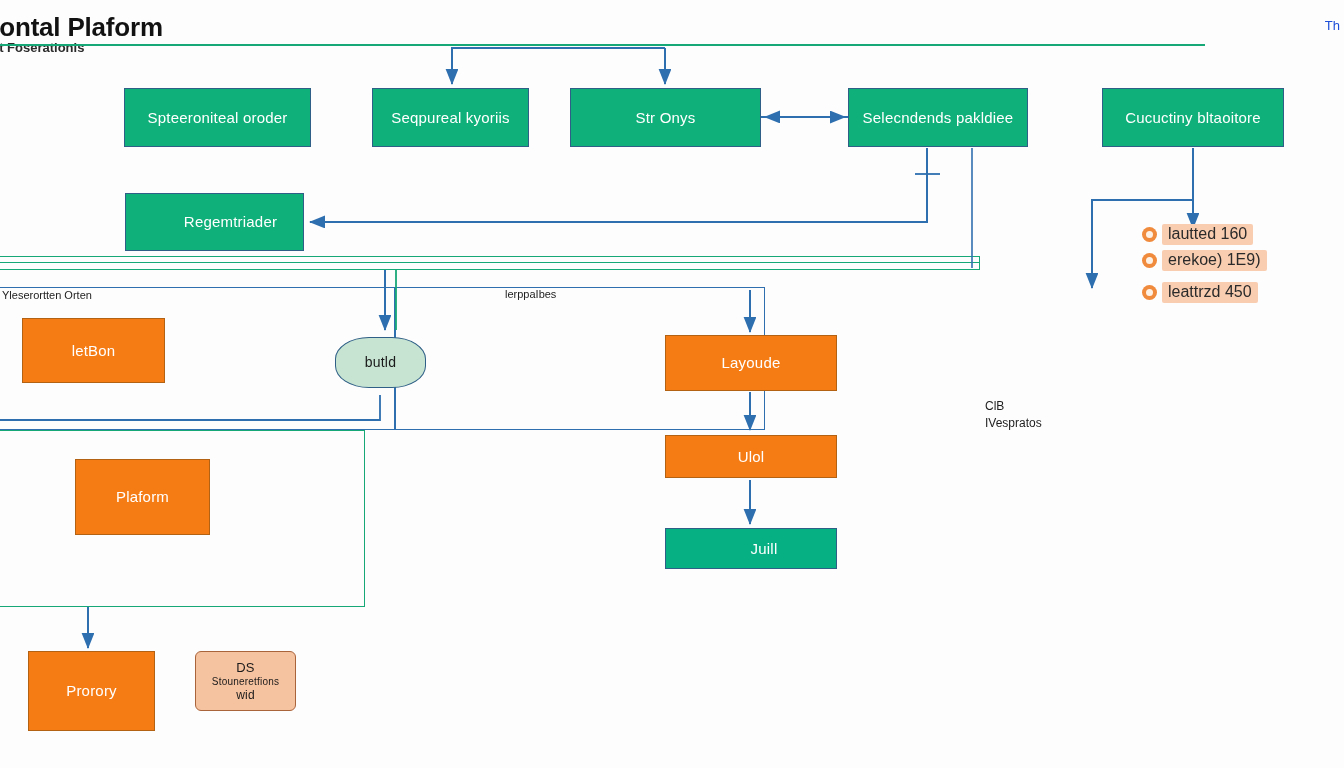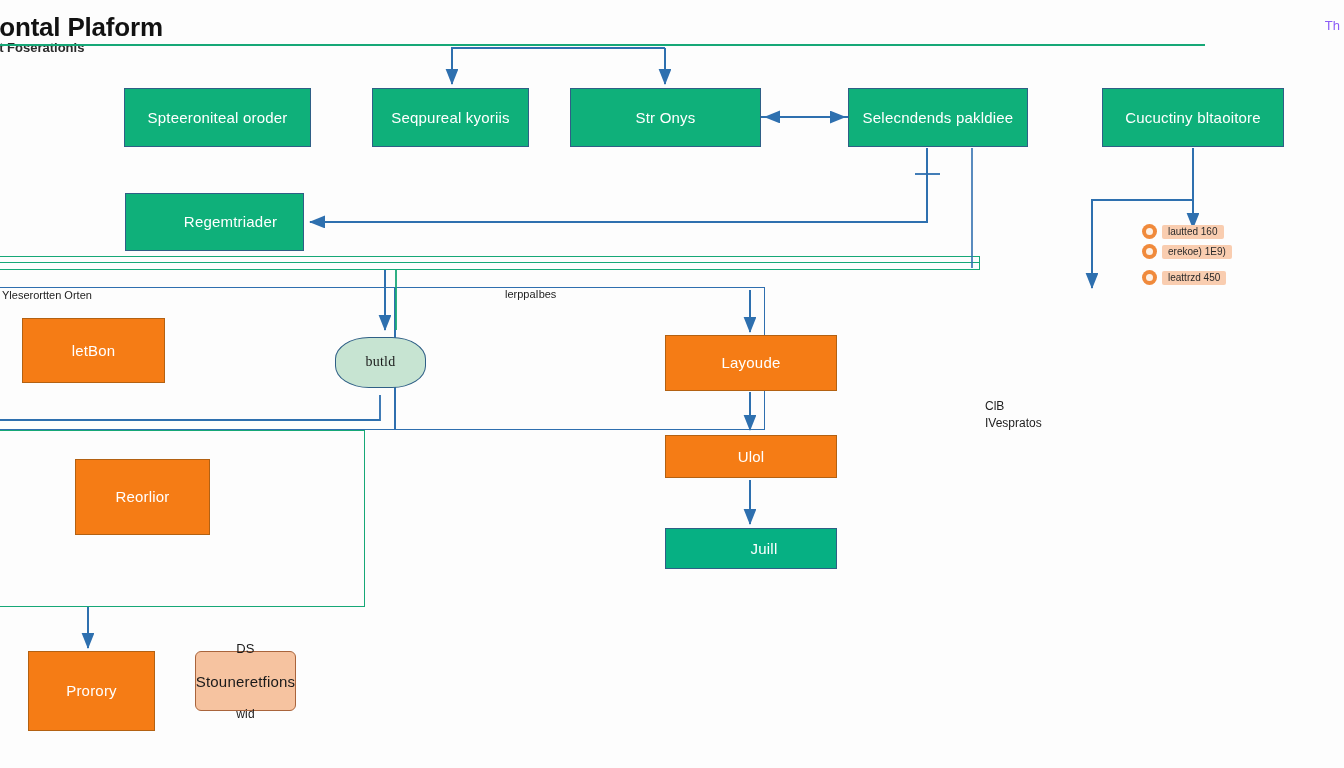--- a/index.html
+++ b/index.html
@@ -45,21 +45,21 @@
     font-weight: bold;
     color: #2b2b2b;
     white-space: nowrap;
     filter: blur(0.5px);
   }
   .corner-note {
     position: absolute;
     right: 4px;
     top: 18px;
     font-size: 13px;
-    color: #8b5cf6;
+    color: #1d4ed8;
     white-space: nowrap;
     filter: blur(0.4px);
   }
   .title-rule {
     position: absolute;
     left: -10px;
     top: 44px;
     width: 1215px;
     height: 2px;
     background: #16a877;
@@ -91,35 +91,33 @@
     background: #06b083;
     border: 1.5px solid #2f5f86;
   }
   .node.hexlite {
     background: #c7e4d2;
     border: 1.5px solid #2f5f86;
     color: #1a1a1a;
     border-radius: 34px / 22px;
     font-size: 14px;
     filter: blur(0.6px);
-    font-family: Liberation Serif, serif;
   }
   .node.doc {
     background: #f6c3a0;
     border: 1.5px solid #a9643c;
     color: #1a1a1a;
     font-size: 12px;
     border-radius: 6px;
     flex-direction: column;
     filter: blur(0.6px);
     padding: 4px 6px;
-    gap: 16px;
   }
   .node.doc .l1 { font-size: 13px; }
-  .node.doc .l2 { font-size: 15px; }
+  .node.doc .l2 { font-size: 10px; }
   .node.doc .l3 { font-size: 12px; }
 
   
   .group {
     position: absolute;
     box-sizing: border-box;
     background: transparent;
   }
   .group.green-outline { border: 1.8px solid #16a877; }
   .group.blue-outline  { border: 1.5px solid #2f6faf; }
@@ -154,21 +152,21 @@
     content: "";
     position: absolute;
     left: 4px; top: 4px;
     width: 7px; height: 7px;
     border-radius: 50%;
     background: #fdf1e6;
   }
   .legend-text {
     background: #f9cdb0;
     color: #2a2a2a;
-    font-size: 10px;
+    font-size: 16px;
     padding: 1px 6px 2px 6px;
     border-radius: 2px;
     white-space: nowrap;
   }
 
   
   .side-note {
     position: absolute;
     font-size: 12px;
     color: #1e1e1e;
@@ -254,21 +252,21 @@
   <div class="node green" style="left:570px; top:88px; width:191px; height:59px;">Str Onys</div>
 
   <div class="node green" style="left:848px; top:88px; width:180px; height:59px;">Selecndends pakldiee</div>
 
   <div class="node green" style="left:1102px; top:88px; width:182px; height:59px;">Cucuctiny bltaoitore</div>
 
   <div class="node green" style="left:125px; top:193px; width:179px; height:58px;padding-left:32px;">Regemtriader</div>
 
   <div class="node orange" style="left:22px; top:318px; width:143px; height:65px;">letBon</div>
 
-  <div class="node orange" style="left:75px; top:459px; width:135px; height:76px;">Reorlior</div>
+  <div class="node orange" style="left:75px; top:459px; width:135px; height:76px;">Plaform</div>
 
   <div class="node orange" style="left:28px; top:651px; width:127px; height:80px;">Prorory</div>
 
   <div class="node hexlite" style="left:335px; top:337px; width:91px; height:51px;">butld</div>
 
   <div class="node orange" style="left:665px; top:335px; width:172px; height:56px;">Layoude</div>
 
   <div class="node orange" style="left:665px; top:435px; width:172px; height:43px;">Ulol</div>
 
   <div class="node teal" style="left:665px; top:528px; width:172px; height:41px;padding-left:26px;">Juill</div>

